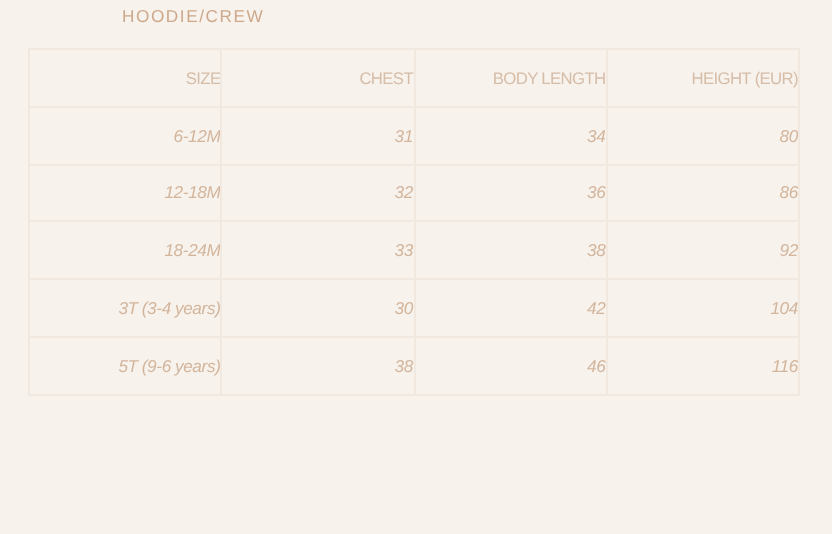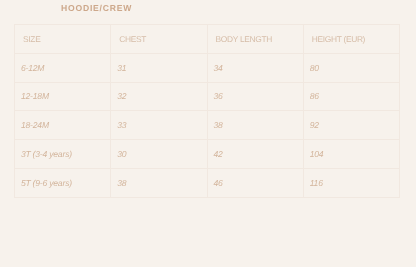--- a/index.html
+++ b/index.html
@@ -24,41 +24,41 @@
     background: #f7f2ec;
     transform: translateZ(0);
     will-change: transform;
   }
   .section-title {
     position: absolute;
     left: 15px;
     top: 4.2px;
     margin: 0;
     font-size: 8.6px;
-    font-weight: bold;
+    font-weight: normal;
     letter-spacing: 0.78px;
     color: #cda88b;
     text-transform: uppercase;
     line-height: 8px;
     white-space: nowrap;
     padding-left: 46px;
   }
   .size-table {
     position: absolute;
     left: 14px;
     top: 24px;
     width: 386px;
     border-collapse: collapse;
     table-layout: fixed;
   }
   .size-table th,
   .size-table td {
     border: 1px solid #f1e8e0;
     height: 27.75px;
-    text-align: left;
+    text-align: right;
     font-weight: normal;
     color: #d3b59c;
     vertical-align: middle;
     white-space: nowrap;
     overflow: hidden;
   }
   .size-table th {
     color: #d6bda8;
     text-transform: uppercase;
     padding: 0 0 0 8.1px;

